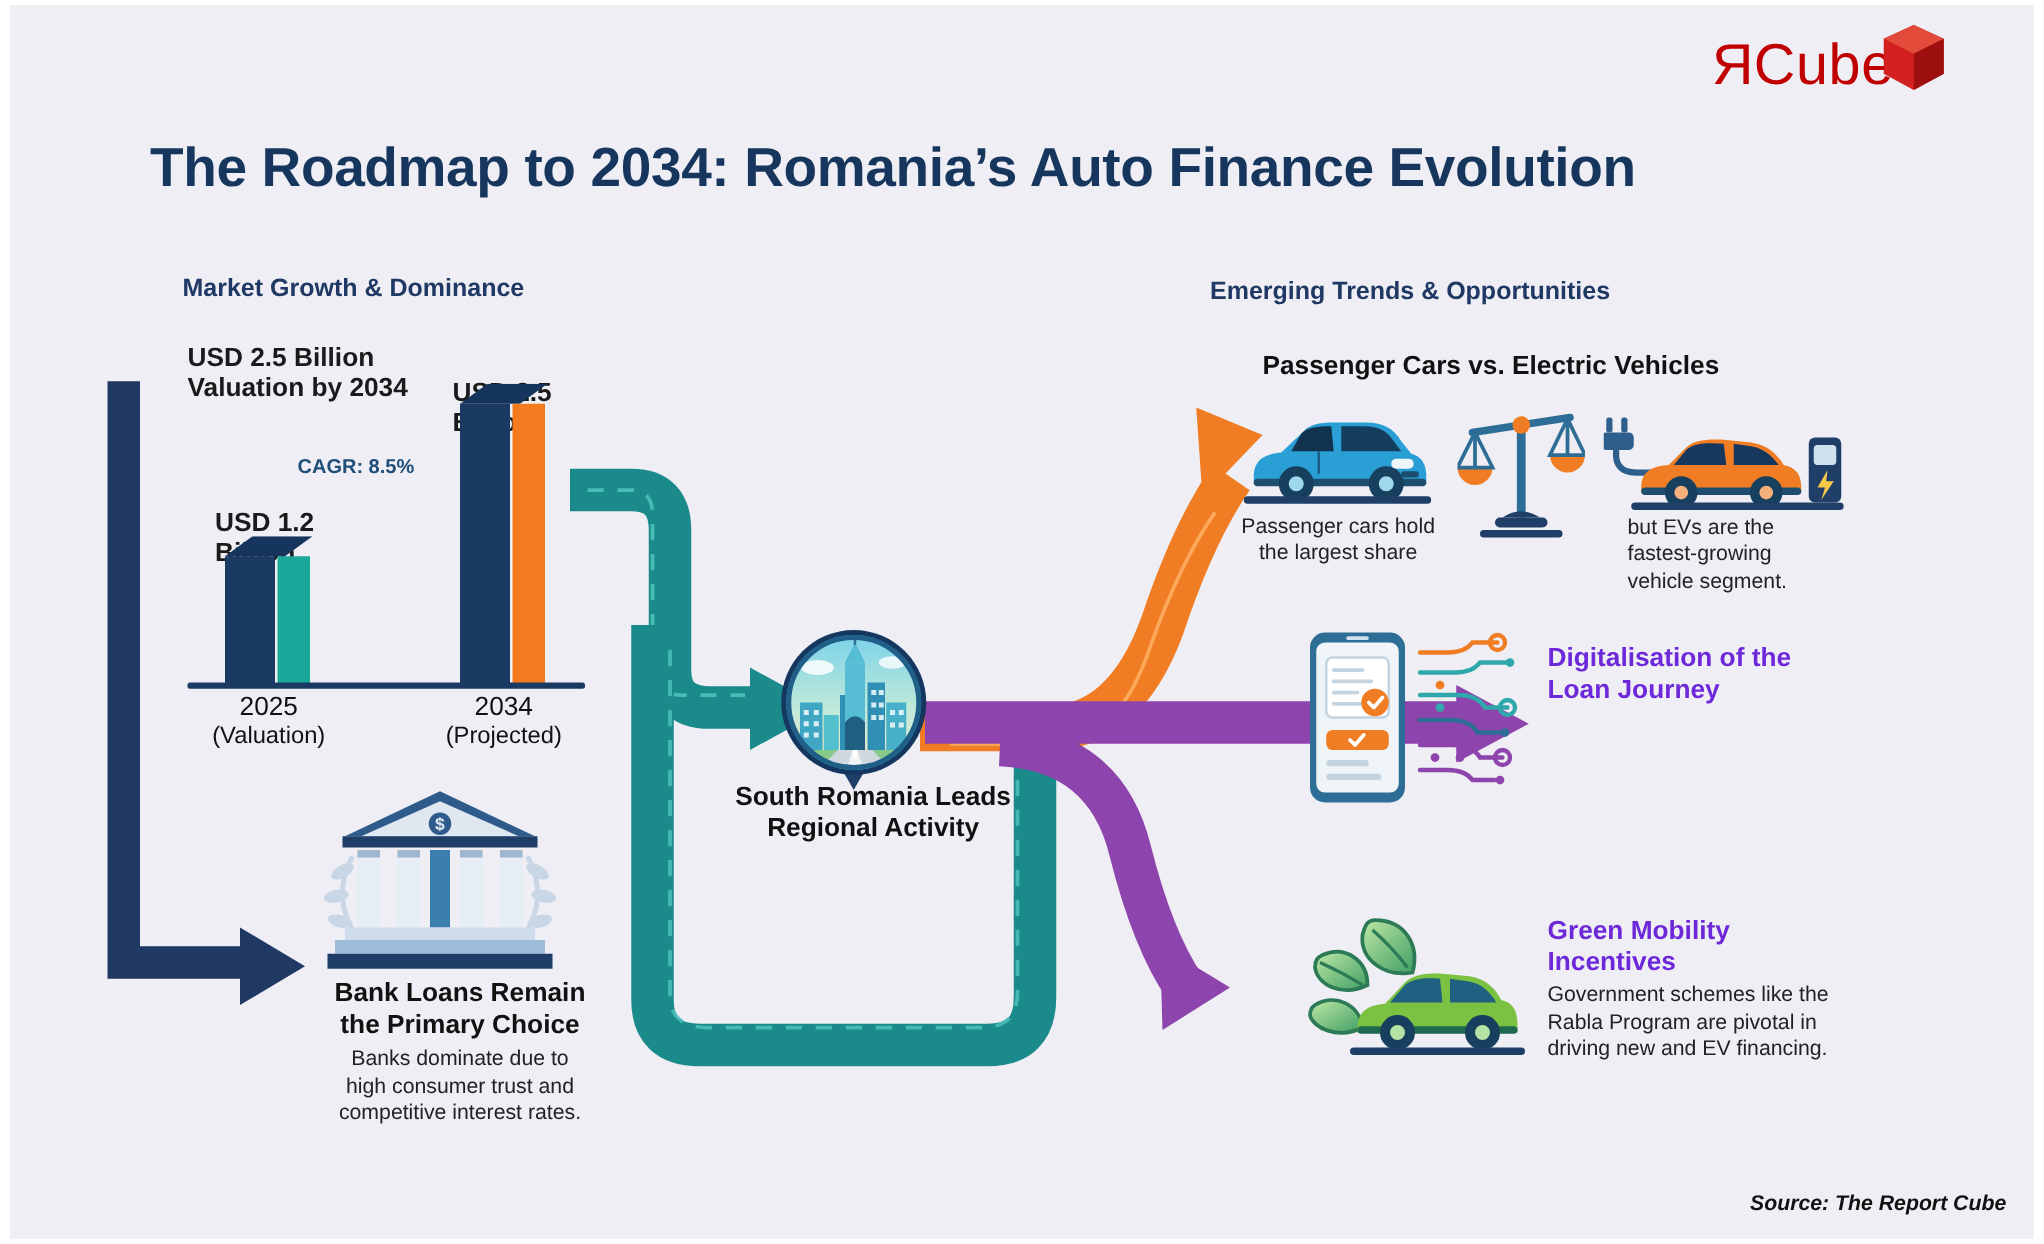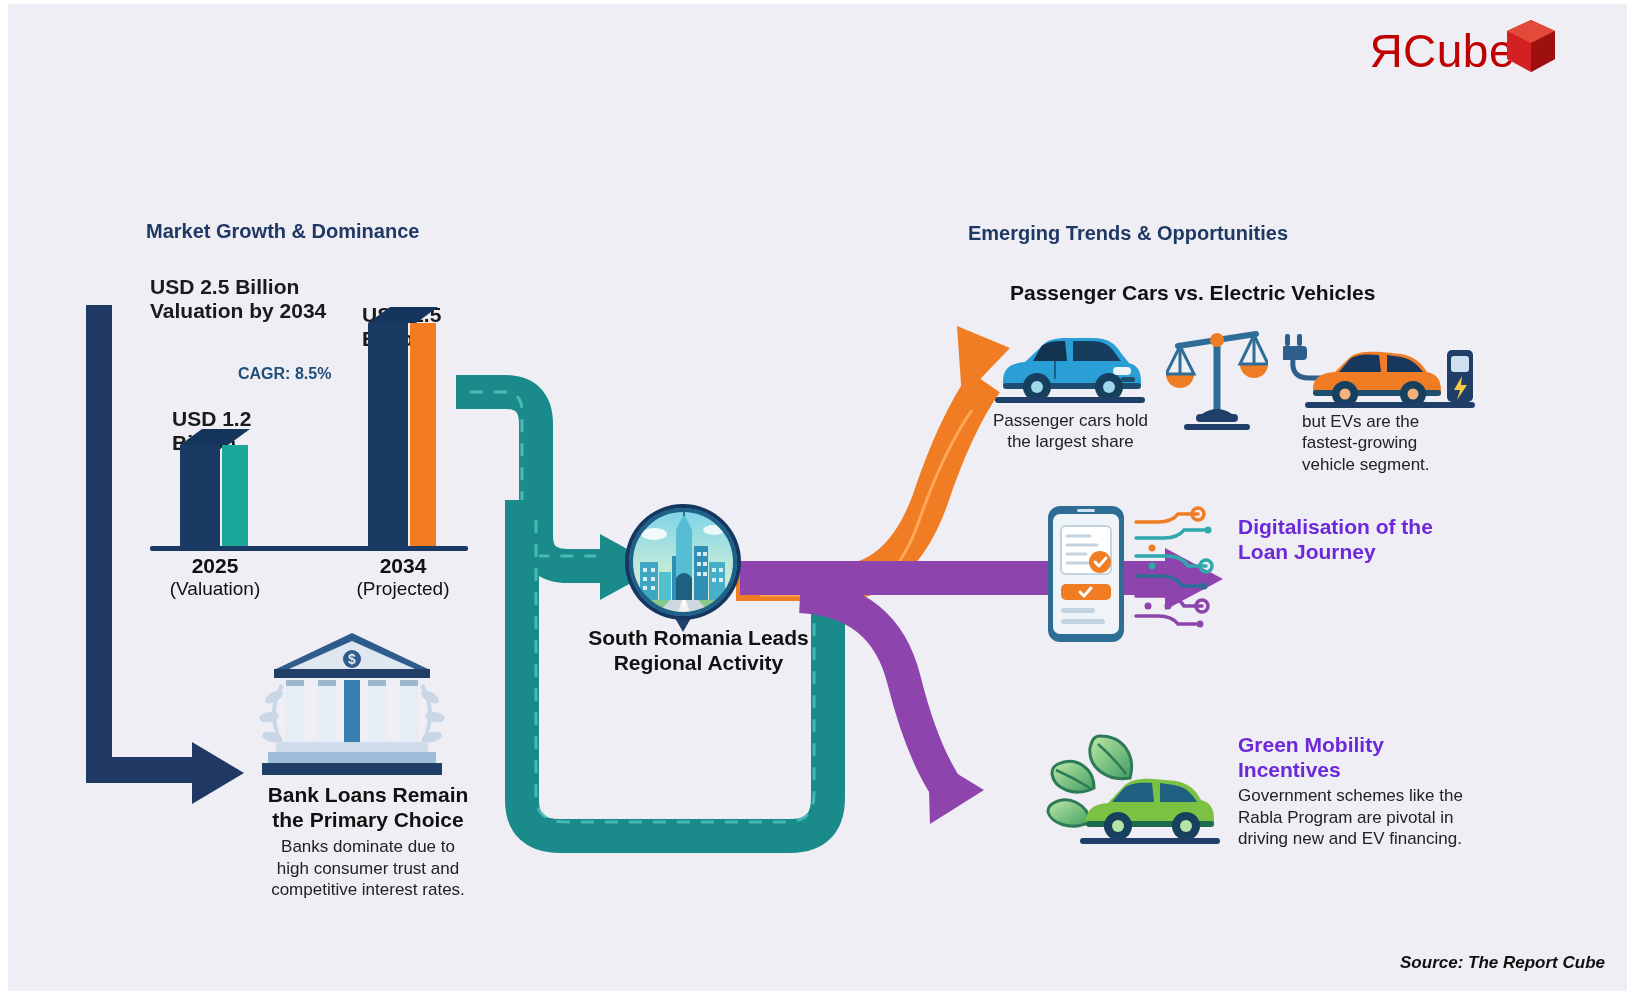--- a/index.html
+++ b/index.html
@@ -69,21 +69,21 @@
     position: absolute; left: 0; width: 70px; height: 22px;
   }
   #axis {
     position: absolute; left: 0; bottom: 44px; width: 318px; height: 5px;
     background: #1b3a63; border-radius: 2px;
   }
   .tick {
     position: absolute; text-align: center; width: 140px;
     font-size: 19px; color: #111; line-height: 1.2;
   }
-  .tick .yr { font-weight: bold; font-size: 21px; display: block; }
+  .tick .yr { font-weight: normal; font-size: 21px; display: block; }
   .tick .sub { font-weight: normal; font-size: 19px; display: block; }
 
   
   .node { position: absolute; z-index: 25; text-align: center; }
   .node h3 {
     font-size: 21px; font-weight: bold; color: #111; line-height: 1.2;
     white-space: pre-line; margin-bottom: 4px;
   }
   .node p {
     font-size: 17px; font-weight: normal; color: #222; line-height: 1.26;
@@ -166,20 +166,21 @@
     <div class="logo-text">
       <span class="r-mirror">R</span><span>Cube</span>
     </div>
     <svg id="logo-cube" width="52" height="56" viewBox="0 0 52 56">
       <polygon points="26,2 50,13 50,41 26,54 2,41 2,13" fill="#d32020"></polygon>
       <polygon points="26,2 50,13 26,25 2,13" fill="#e24a3a"></polygon>
       <polygon points="26,25 50,13 50,41 26,54" fill="#9e1010"></polygon>
     </svg>
   </div>
 
+  <div id="main-title">The Roadmap to 2034: Romania’s Auto Finance Evolution</div>
   <div class="col-head" id="head-left">Market Growth &amp; Dominance</div>
   <div class="col-head" id="head-right">Emerging Trends &amp; Opportunities</div>
 
   <div id="chart">
     <div class="chart-callout" id="callout-big">USD 2.5 Billion
 Valuation by 2034</div>
     <div class="chart-callout" id="callout-2034">USD 2.5
 Billion</div>
     <div class="chart-callout" id="callout-2025">USD 1.2
 Billion</div>

